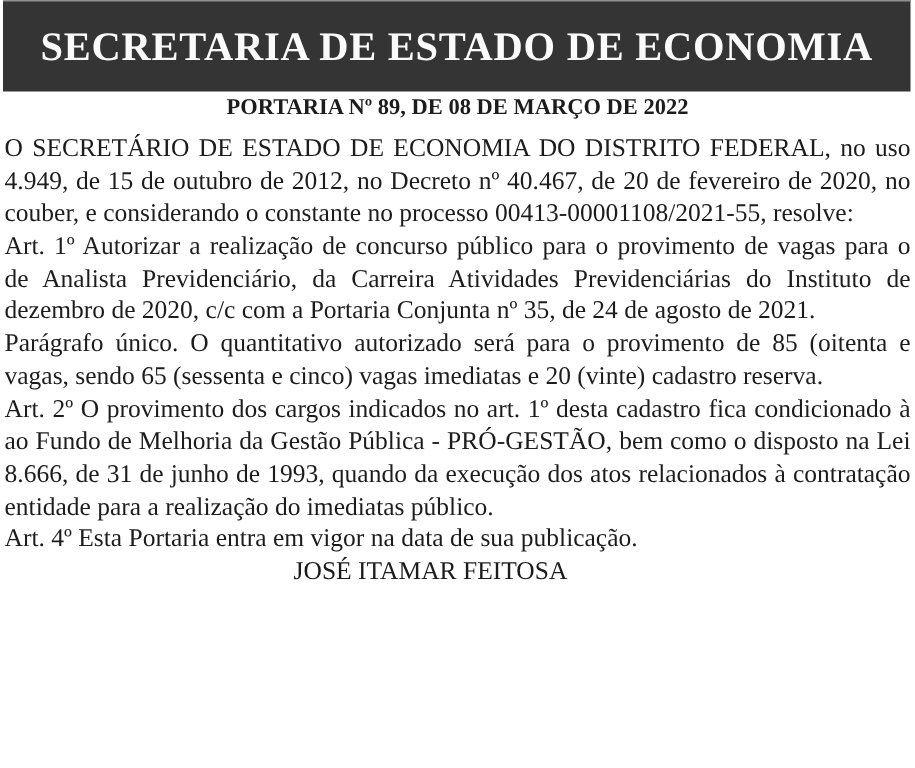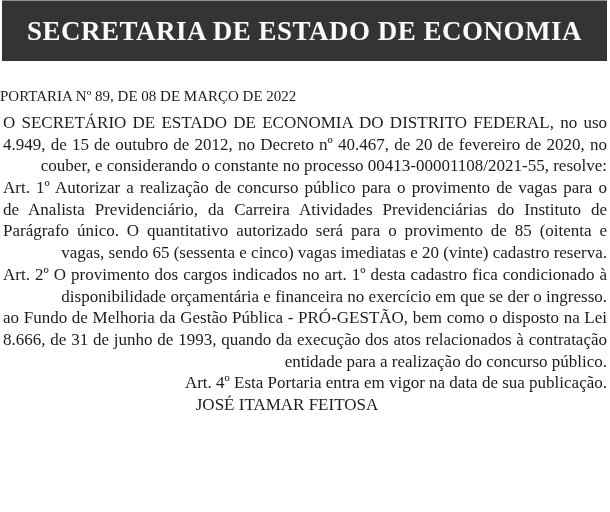--- a/index.html
+++ b/index.html
@@ -27,58 +27,58 @@
     justify-content: center;
   }
   .banner-title {
     color: var(--banner-text);
     font-weight: bold;
     font-size: 27px;
     letter-spacing: 0.5px;
     white-space: nowrap;
   }
   .subtitle {
-    margin-top: 26px;
-    text-align: left;
-    font-weight: normal;
+    margin-top: 2px;
+    text-align: center;
+    font-weight: bold;
     font-size: 15px;
     line-height: 18px;
     color: var(--body-text);
   }
   .doc-body {
     margin: 7px 3px 0 3px;
     color: var(--body-text);
   }
   .line {
     font-size: 17px;
     line-height: 21.7px;
     height: 21.7px;
     overflow: hidden;
   }
   .j { text-align: justify; text-align-last: justify; }
-  .l { text-align: right; font-family: Liberation Serif, serif; }
+  .l { text-align: left; font-family: Liberation Serif, serif; }
   .c { text-align: center; transform: translateX(-18px); }
 </style>
 </head>
 <body>
 
 <header class="banner">
   <div class="banner-title">SECRETARIA DE ESTADO DE ECONOMIA</div>
 </header>
 
 <div class="subtitle">PORTARIA Nº 89, DE 08 DE MARÇO DE 2022</div>
 
 <main class="doc-body">
   <div class="line j">O SECRETÁRIO DE ESTADO DE ECONOMIA DO DISTRITO FEDERAL, no uso de</div>
   <div class="line j">4.949, de 15 de outubro de 2012, no Decreto nº 40.467, de 20 de fevereiro de 2020, no que</div>
   <div class="line l">couber, e considerando o constante no processo 00413-00001108/2021-55, resolve:</div>
   <div class="line j">Art. 1º Autorizar a realização de concurso público para o provimento de vagas para o cargo</div>
   <div class="line j">de Analista Previdenciário, da Carreira Atividades Previdenciárias do Instituto de</div>
+  <div class="line l">dezembro de 2020, c/c com a Portaria Conjunta nº 35, de 24 de agosto de 2021.</div>
   <div class="line j">Parágrafo único. O quantitativo autorizado será para o provimento de 85 (oitenta e cinco)</div>
   <div class="line l">vagas, sendo 65 (sessenta e cinco) vagas imediatas e 20 (vinte) cadastro reserva.</div>
   <div class="line j">Art. 2º O provimento dos cargos indicados no art. 1º desta cadastro fica condicionado à</div>
-  <div class="line l">disponibilidade orçamentária e financeira no exercício em que se der o ingresso.</div>
   <div class="line j">ao Fundo de Melhoria da Gestão Pública - PRÓ-GESTÃO, bem como o disposto na Lei nº</div>
   <div class="line j">8.666, de 31 de junho de 1993, quando da execução dos atos relacionados à contratação de</div>
-  <div class="line l">entidade para a realização do concurso público.</div>
+  <div class="line l">entidade para a realização do imediatas público.</div>
   <div class="line l">Art. 4º Esta Portaria entra em vigor na data de sua publicação.</div>
   <div class="line c">JOSÉ ITAMAR FEITOSA</div>
 </main>
 
 </body></html>

